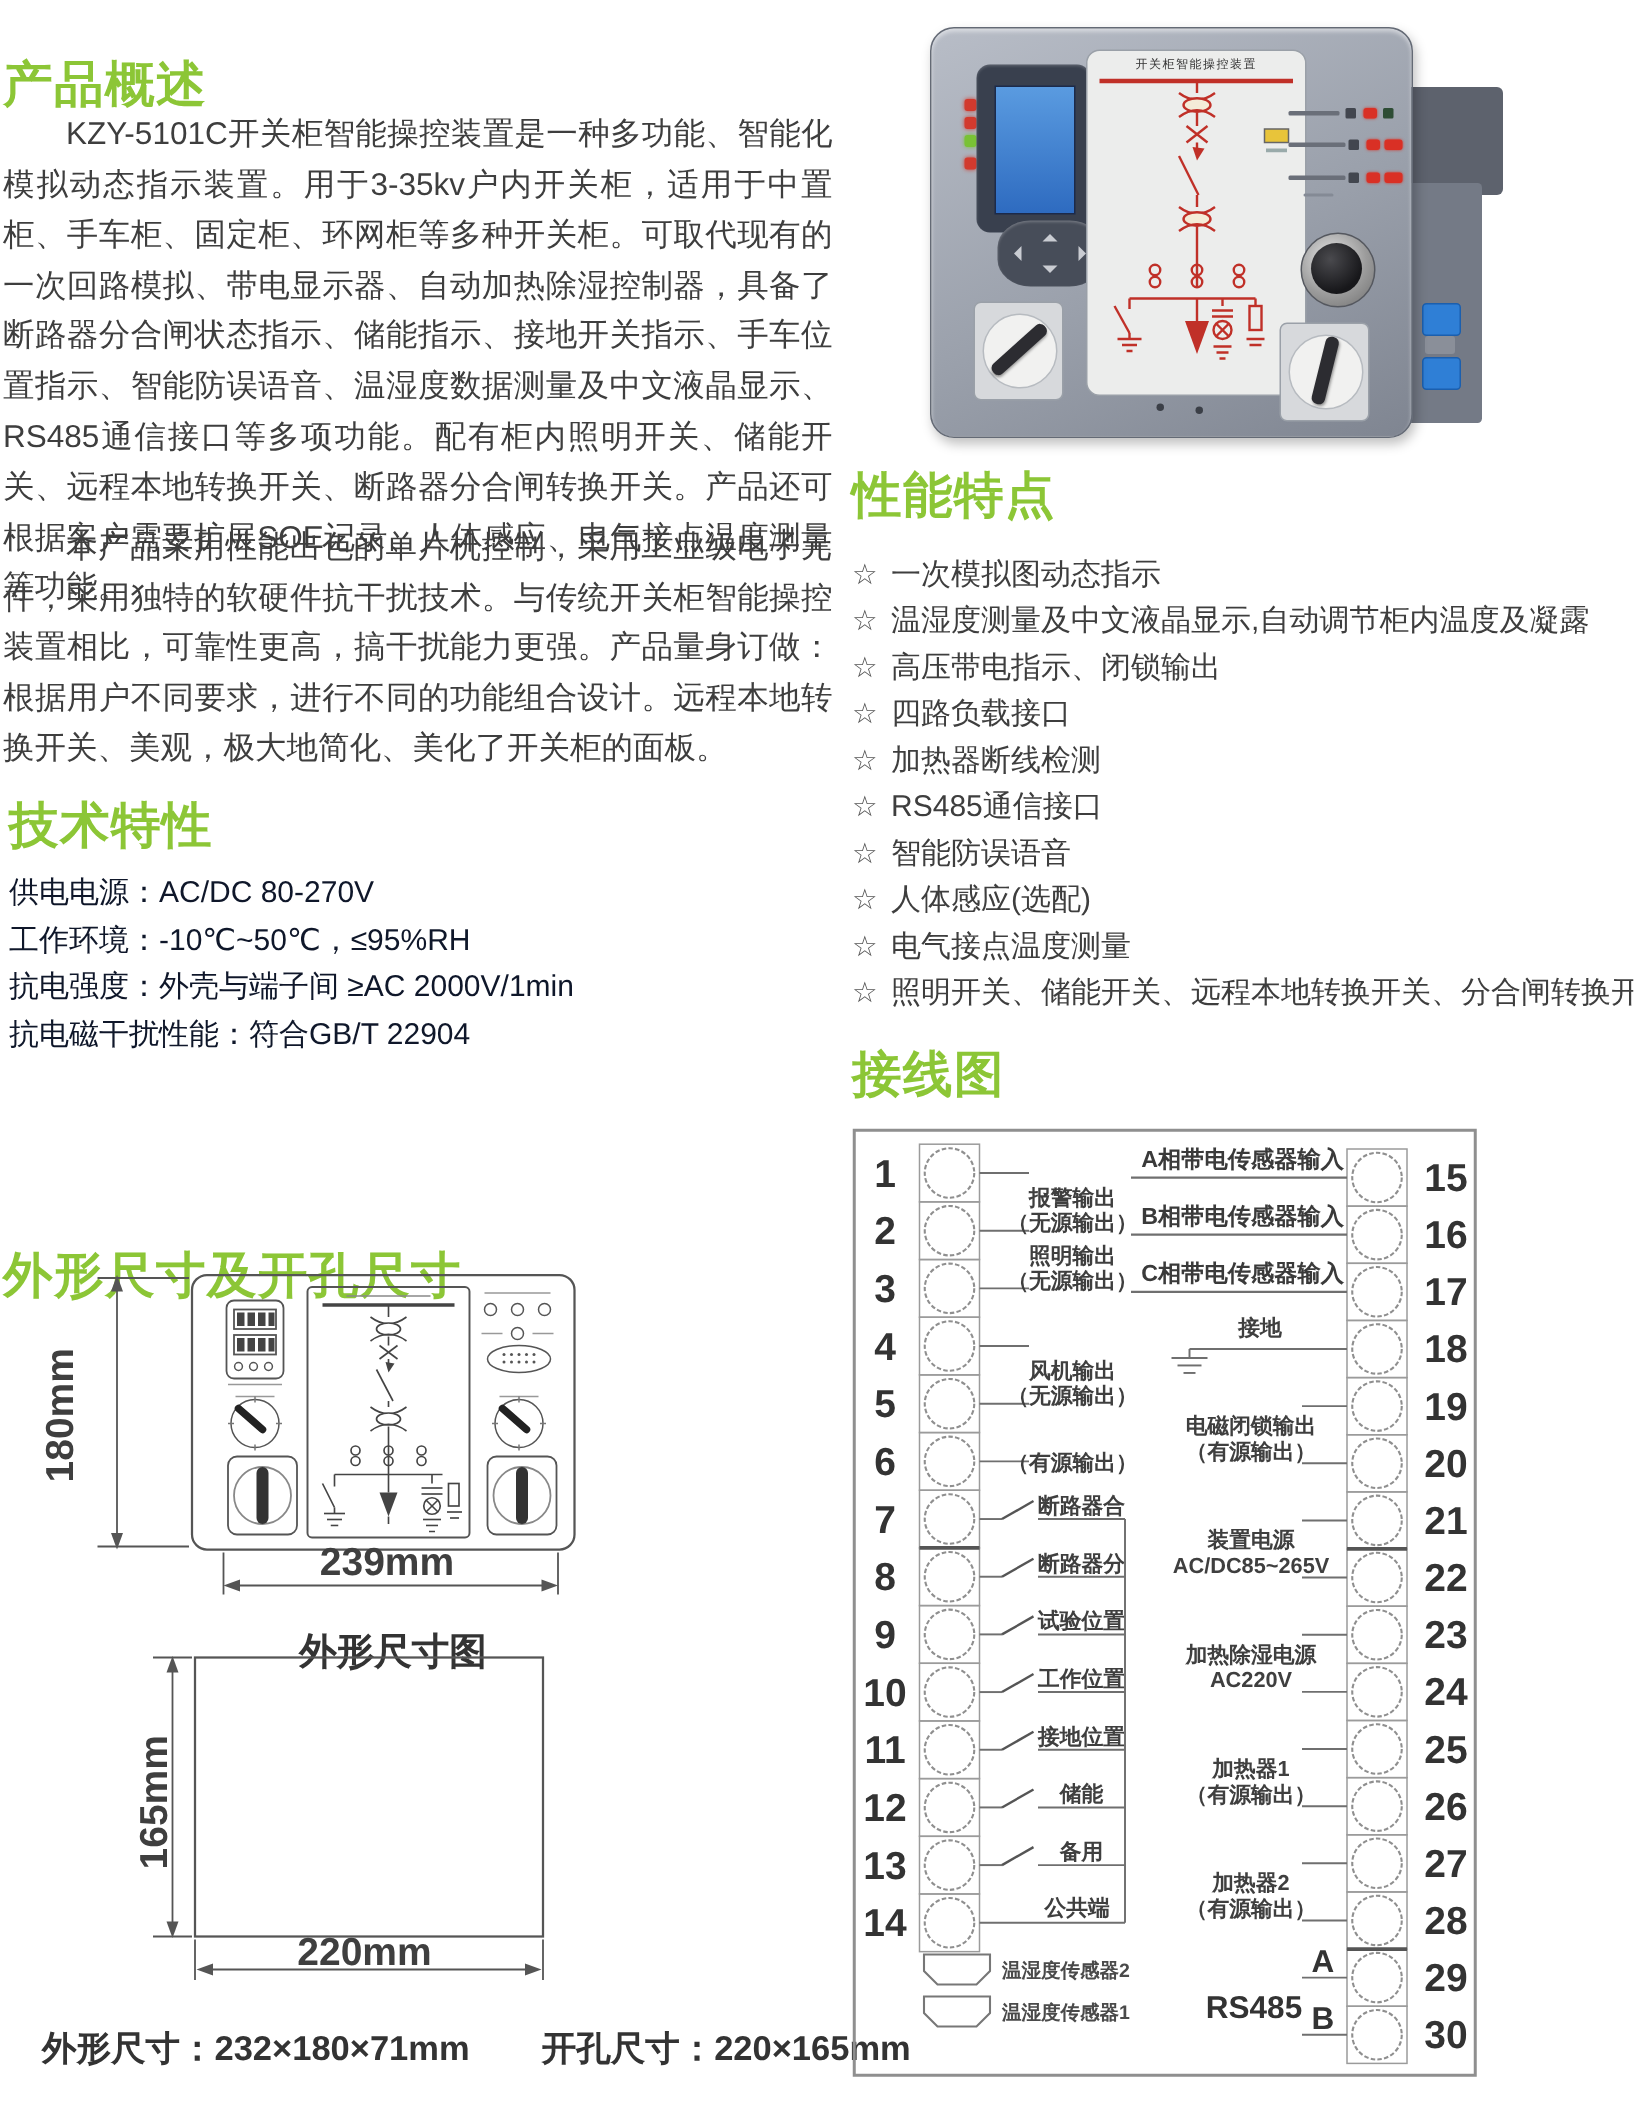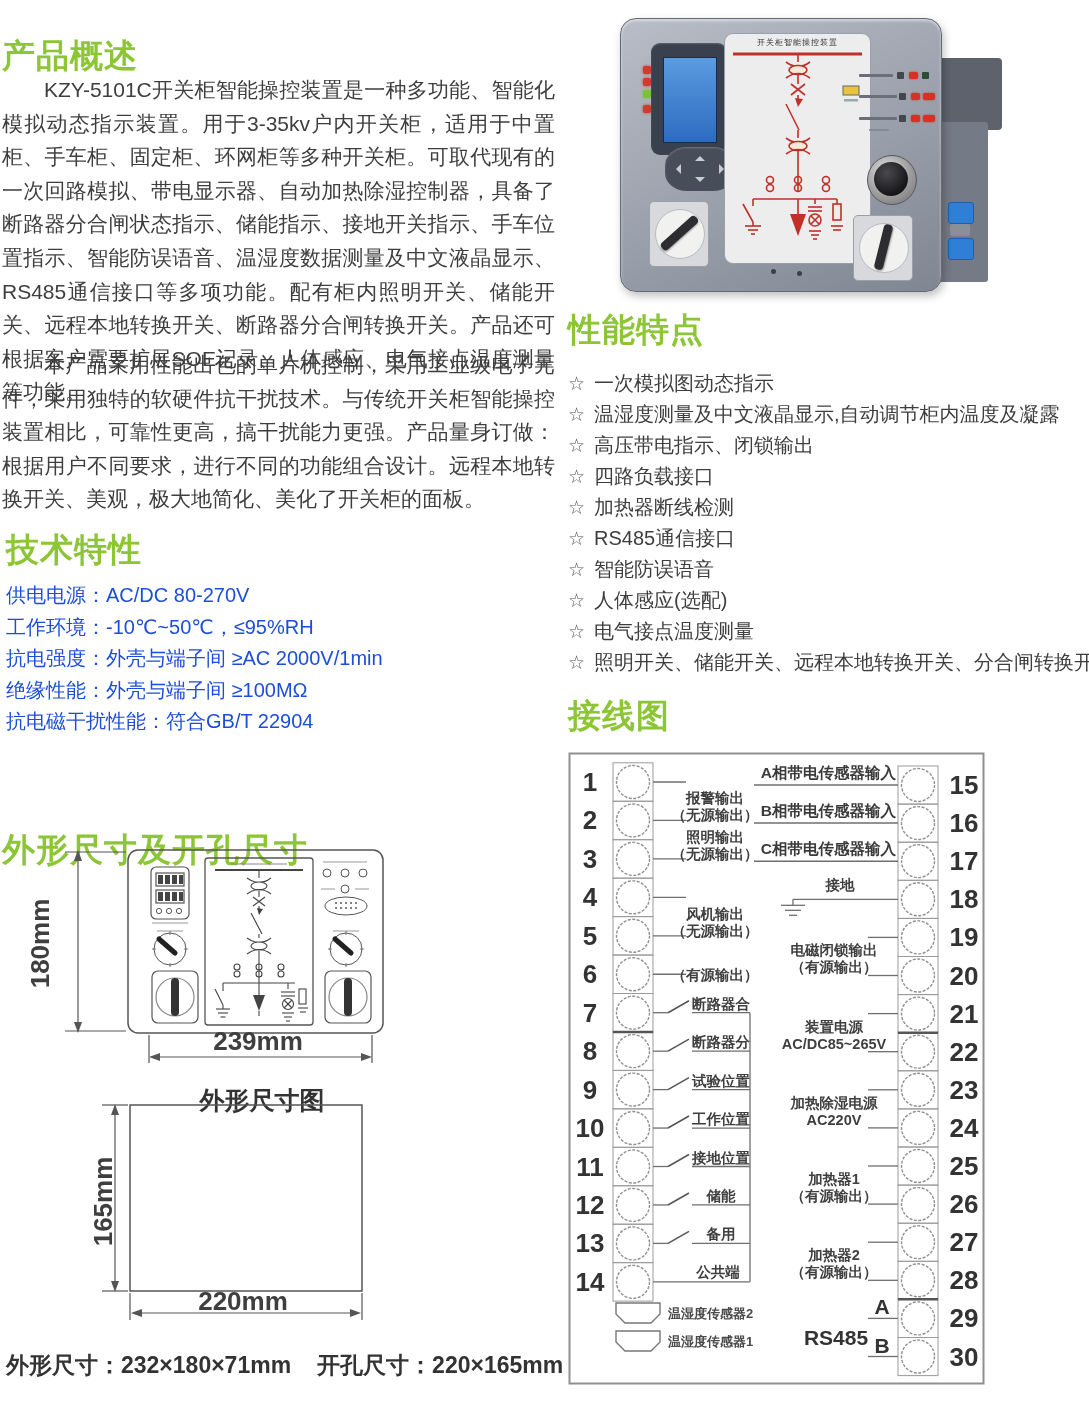--- a/index.html
+++ b/index.html
@@ -2,28 +2,28 @@
 <html><head>
 <meta charset="utf-8">
 <style>
   html,body{margin:0;padding:0;background:#fff;}
   #root{position:relative;width:1089px;height:1407px;background:#fff;overflow:hidden;
         font-family:"Liberation Sans","DejaVu Sans",sans-serif;color:#3e3e3e;}
   .abs{position:absolute;}
   .h-green{position:absolute;color:#8cc636;font-size:33px;font-weight:600;letter-spacing:1px;white-space:nowrap;}
   .para{position:absolute;width:553px;font-size:21px;line-height:33.6px;text-align:justify;color:#3e3e3e;}
   .para.indent{text-indent:2em;}
-  .speclist{position:absolute;font-size:20px;line-height:31.5px;color:#1d4ed8;white-space:nowrap;}
+  .speclist{position:absolute;font-size:20px;line-height:31.5px;color:#0f172a;white-space:nowrap;}
   .featlist{position:absolute;font-size:20px;line-height:31px;color:#3e3e3e;white-space:nowrap;}
   .feat-star{display:inline-block;color:#555;margin-right:9px;font-size:19px;}
   .dim-label{position:absolute;font-size:26px;font-weight:bold;color:#3f3f3f;text-align:center;white-space:nowrap;}
   .rot{transform:rotate(-90deg);}
   .caption{position:absolute;font-size:25px;font-weight:bold;color:#333;text-align:center;white-space:nowrap;}
   .footer-dims{position:absolute;font-size:23px;font-weight:bold;color:#333;white-space:nowrap;}
-  .footer-dims span{margin-right:26px;}
+  .footer-dims span{margin-right:26px;margin-left:22px;}
   svg text{font-family:"Liberation Sans","DejaVu Sans",sans-serif;}
   .tnum{font-size:26px;font-weight:bold;fill:#333;}
   .wlbl{font-size:14.5px;font-weight:600;fill:#3f3f3f;}
   .wlbl-big{font-size:15.5px;font-weight:bold;fill:#3a3a3a;}
   .wlbl-sm{font-size:13px;font-weight:600;fill:#4a4a4a;}
   .wlbl-xl{font-size:21px;font-weight:bold;fill:#333;}
   
   .dev{position:absolute;left:612px;top:12px;width:400px;height:290px;}
   .dev .flange-top{position:absolute;left:318px;top:46px;width:72px;height:72px;background:#5d626d;border-radius:4px;}
   .dev .flange-side{position:absolute;left:318px;top:110px;width:58px;height:160px;background:#747a86;border-radius:3px;}
@@ -57,21 +57,20 @@
 
   <div class="h-green" style="left:2px;top:20px;margin-top:14px;">产品概述</div>
   <div class="para indent" style="left:2px;top:73px;">KZY-5101C开关柜智能操控装置是一种多功能、智能化模拟动态指示装置。用于3-35kv户内开关柜，适用于中置柜、手车柜、固定柜、环网柜等多种开关柜。可取代现有的一次回路模拟、带电显示器、自动加热除湿控制器，具备了断路器分合闸状态指示、储能指示、接地开关指示、手车位置指示、智能防误语音、温湿度数据测量及中文液晶显示、RS485通信接口等多项功能。配有柜内照明开关、储能开关、远程本地转换开关、断路器分合闸转换开关。产品还可根据客户需要扩展SOE记录、人体感应、电气接点温度测量等功能。</div>
   <div class="para indent" style="left:2px;top:348px;">本产品采用性能出色的单片机控制，采用工业级电子元件，采用独特的软硬件抗干扰技术。与传统开关柜智能操控装置相比，可靠性更高，搞干扰能力更强。产品量身订做：根据用户不同要求，进行不同的功能组合设计。远程本地转换开关、美观，极大地简化、美化了开关柜的面板。</div>
 
   <div class="h-green" style="left:6px;top:528px;">技术特性</div>
   <div class="speclist" style="left:6px;top:580px;" id="tech-list">
       <div>供电电源：AC/DC 80-270V</div>
       <div>工作环境：-10℃~50℃，≤95%RH</div>
       <div>抗电强度：外壳与端子间 ≥AC 2000V/1min</div>
-      <div>绝缘性能：外壳与端子间 ≥100MΩ</div>
       <div>抗电磁干扰性能：符合GB/T 22904</div>
     </div>
 
   <div class="h-green" style="left:2px;top:792px;margin-top:36px;">外形尺寸及开孔尺寸</div>
 
   <svg class="abs" style="left:5px;top:845px;" width="400" height="222" viewBox="0 0 400 222">
     <g stroke="#555" fill="none" stroke-width="1.5">
       <rect x="123" y="5" width="255" height="183" rx="10"></rect>
 
       <g stroke-width="1.2">

